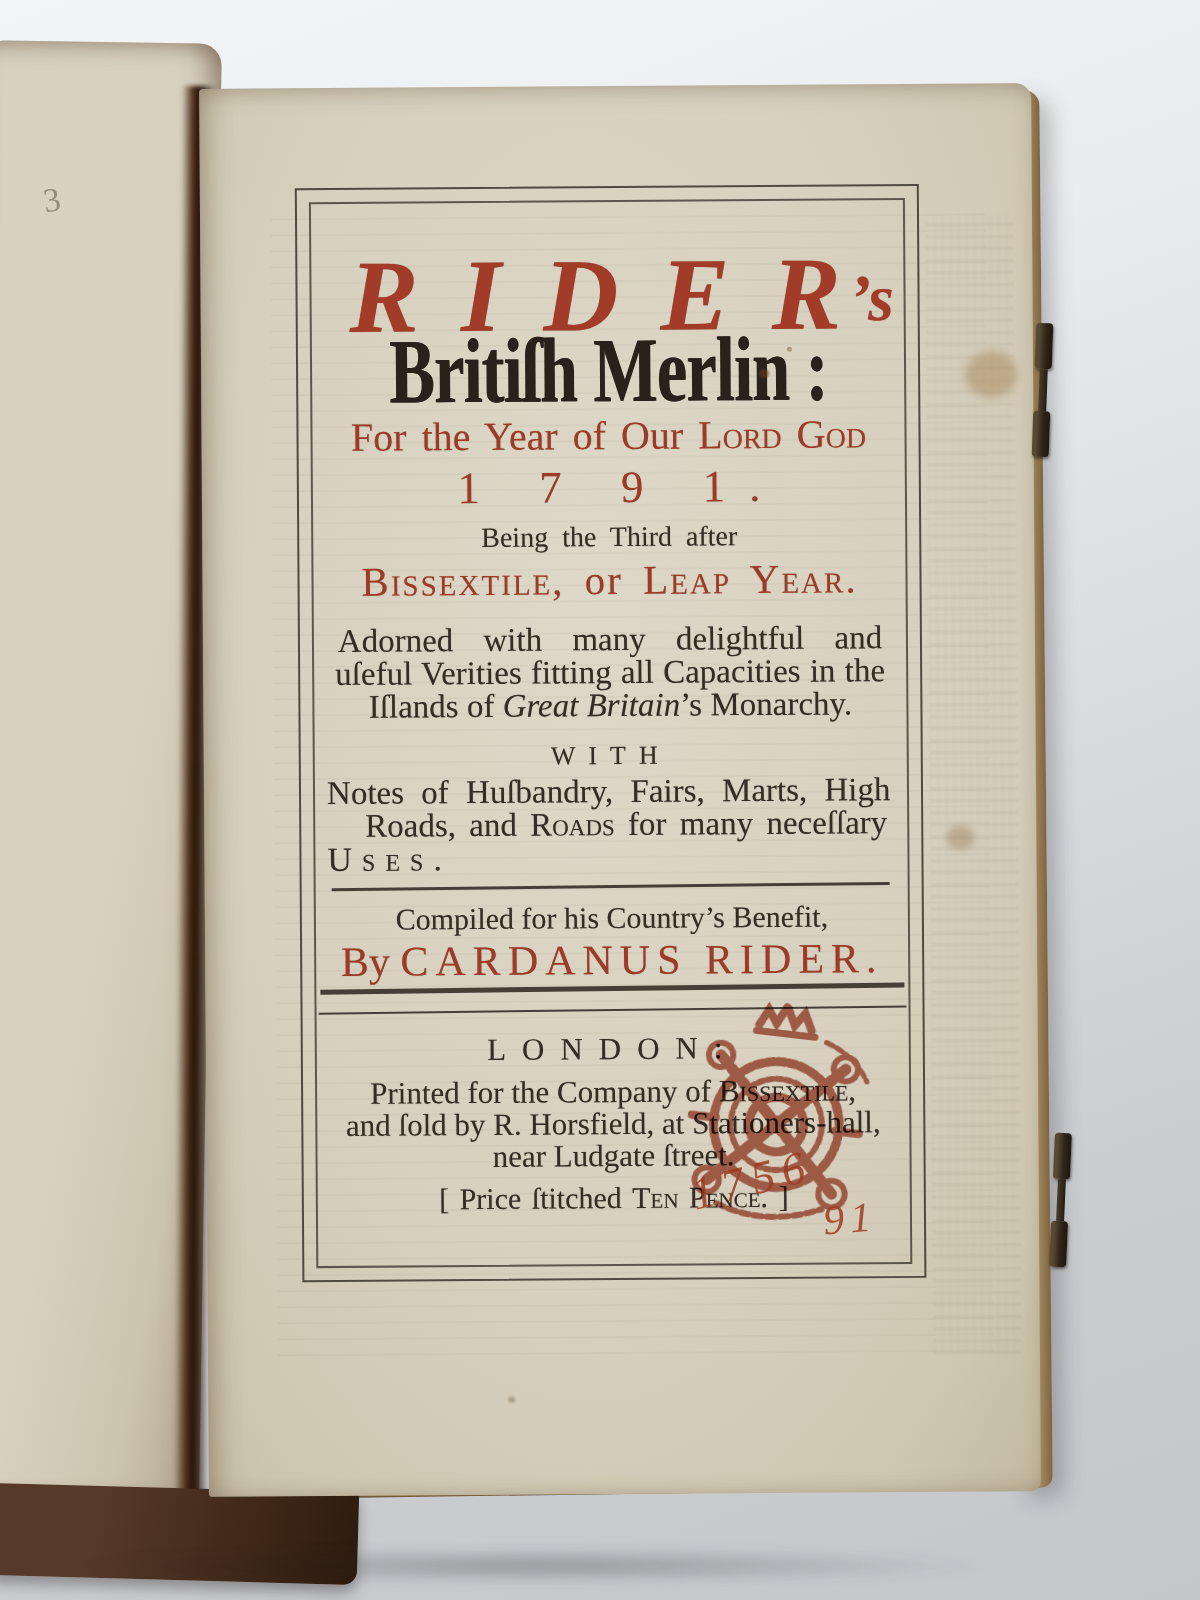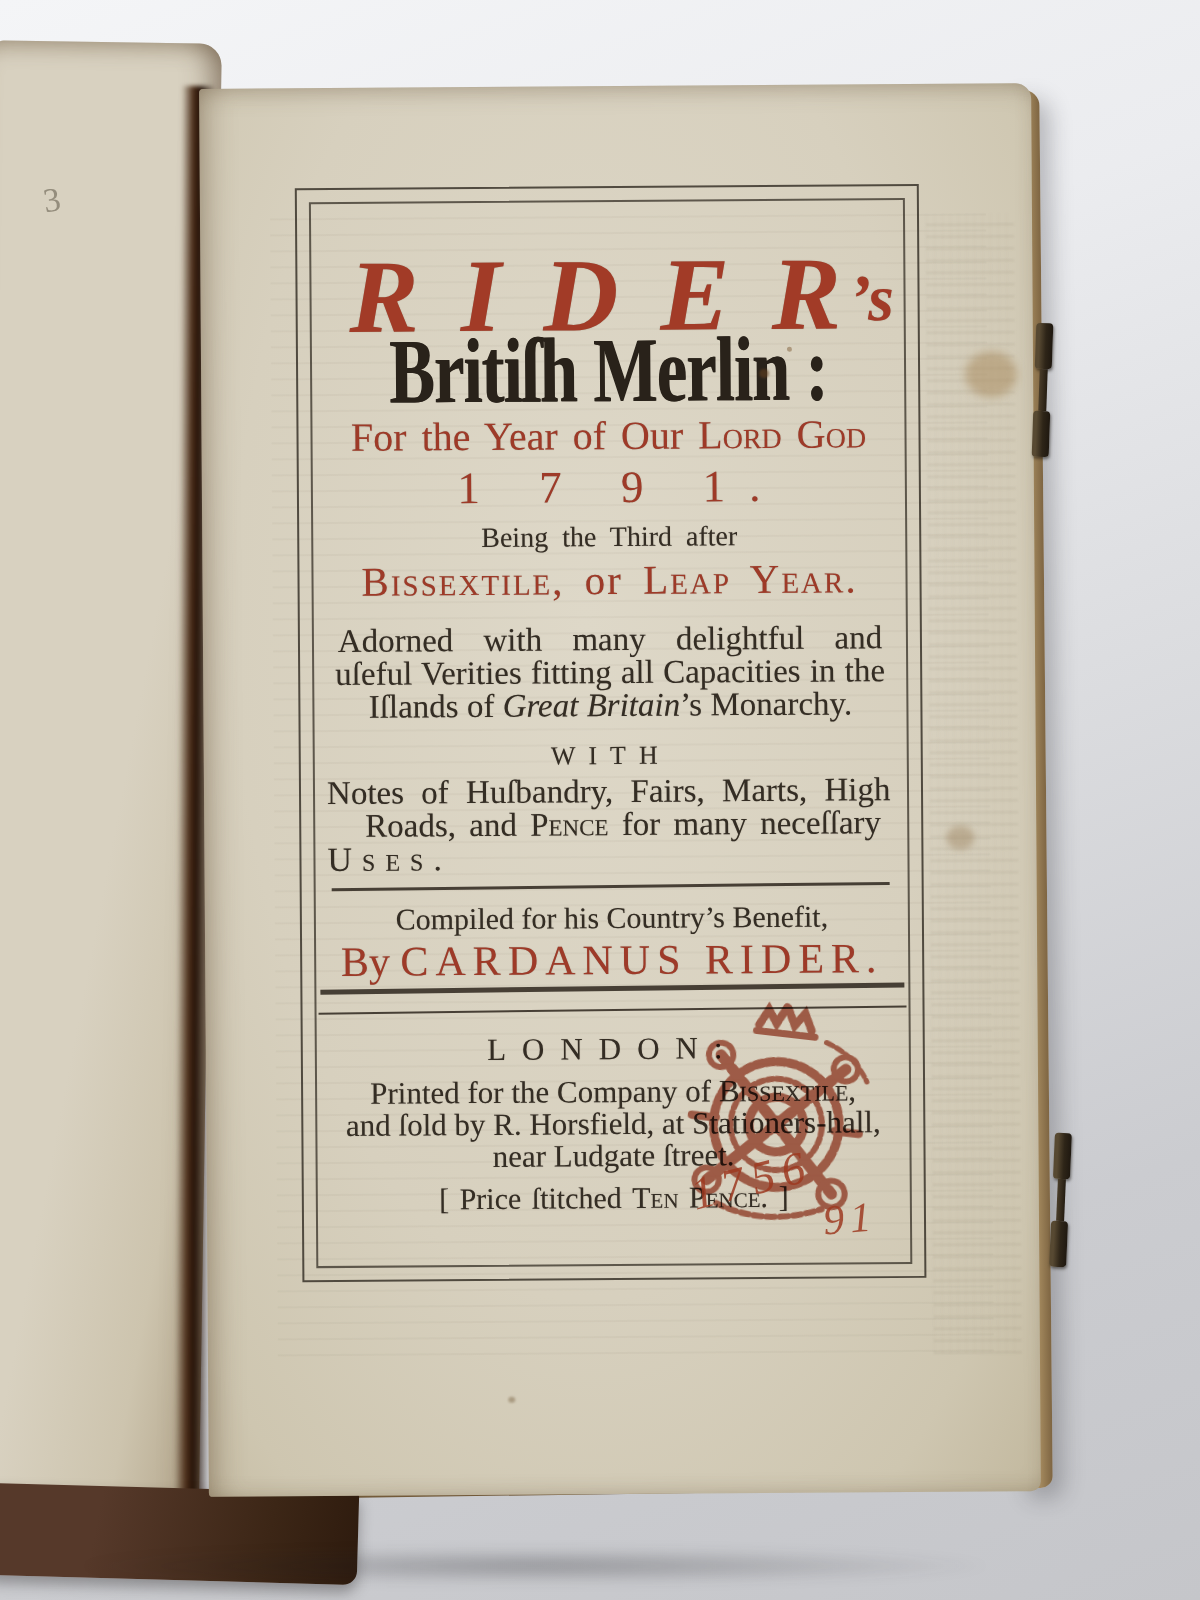--- a/index.html
+++ b/index.html
@@ -178,21 +178,21 @@
         <div class="tline para adorned txt">
           <div class="l1">Adorned with many delightful and</div>
           <div class="l2">uſeful Verities fitting all Capacities in the</div>
           <div class="l3"><span>Iſlands of </span><span class="it">Great Britain</span><span>’s Monarchy.</span></div>
         </div>
 
         <div class="tline withword txt">WITH</div>
 
         <div class="tline para notes txt">
           <div class="l1">Notes of Huſbandry, Fairs, Marts, High</div>
-          <div class="l2"><span>Roads, and </span><span class="sc">Pence</span><span> for many neceſſary</span></div>
+          <div class="l2"><span>Roads, and </span><span class="sc">Roads</span><span> for many neceſſary</span></div>
           <div class="l3 sc">Uses.</div>
         </div>
 
         <div class="rule rule-thin1"></div>
 
         <div class="tline compiled txt">Compiled for his Country’s Benefit,</div>
 
         <div class="tline author red txt"><span>By </span><span class="nm">CARDANUS RIDER.</span></div>
 
         <div class="rule rule-thick"></div>

